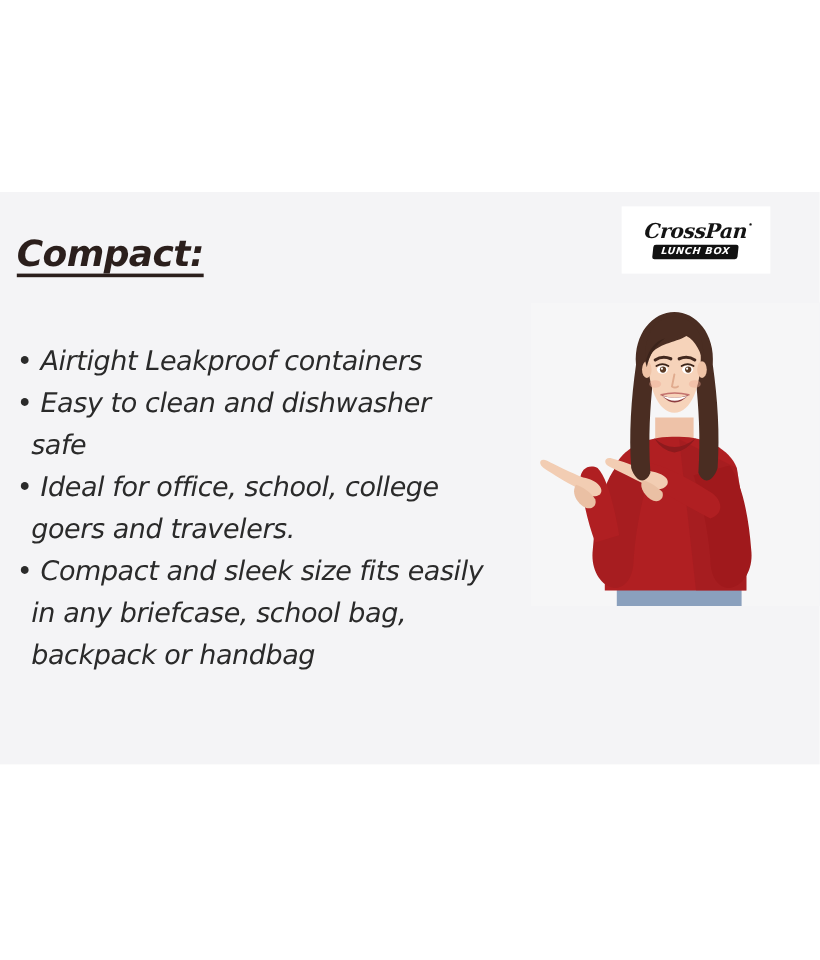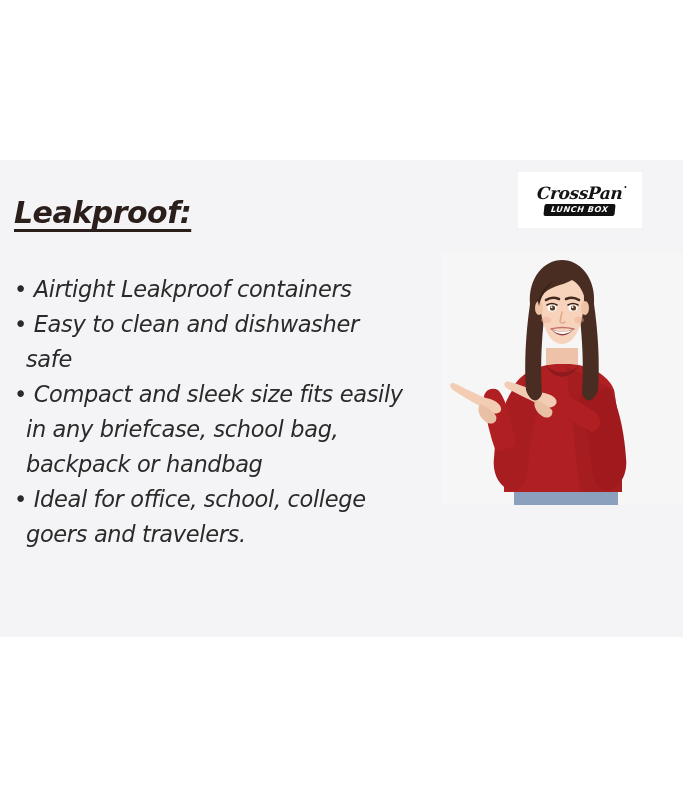--- a/index.html
+++ b/index.html
@@ -95,21 +95,21 @@
     color: #2b1f1c;
     text-decoration: underline;
     text-decoration-thickness: 3px;
     text-underline-offset: 6px;
   }
 
   
   .feature-list {
     position: absolute;
     left: 14px;
-    top: 272px;
+    top: 284px;
     width: 436px;
     margin: 0;
     padding: 0;
     list-style: none;
   }
   .feature-item {
     font-family: "DejaVu Sans", sans-serif;
     font-style: italic;
     font-size: 22.5px;
     line-height: 35px;
@@ -140,31 +140,31 @@
 
 <div class="page">
 
   <div class="banner"></div>
 
   <div class="logo-box">
     <div class="logo-word">CrossPan</div>
     <div class="logo-badge">LUNCH BOX</div>
   </div>
 
-  <div class="features-heading">Leakproof:</div>
+  <div class="features-heading">Compact:</div>
 
   <ul class="feature-list">
     <li class="feature-item">Airtight Leakproof containers</li>
     <li class="feature-item">Easy to clean and dishwasher
 safe</li>
+    <li class="feature-item">Ideal for office, school, college
+goers and travelers.</li>
     <li class="feature-item">Compact and sleek size fits easily
 in any briefcase, school bag,
 backpack or handbag</li>
-    <li class="feature-item">Ideal for office, school, college
-goers and travelers.</li>
   </ul>
 
   <div class="photo">
     <svg width="241" height="253" viewBox="0 0 241 253" xmlns="http://www.w3.org/2000/svg">
       <rect x="0" y="0" width="241" height="253" fill="#f6f6f7"></rect>
 
       <rect x="72" y="228" width="104" height="25" fill="#8aa0bd"></rect>
 
       <path d="M104 96 L104 122 Q120 132 136 122 L136 96 Z" fill="#eec2a8"></path>
 

